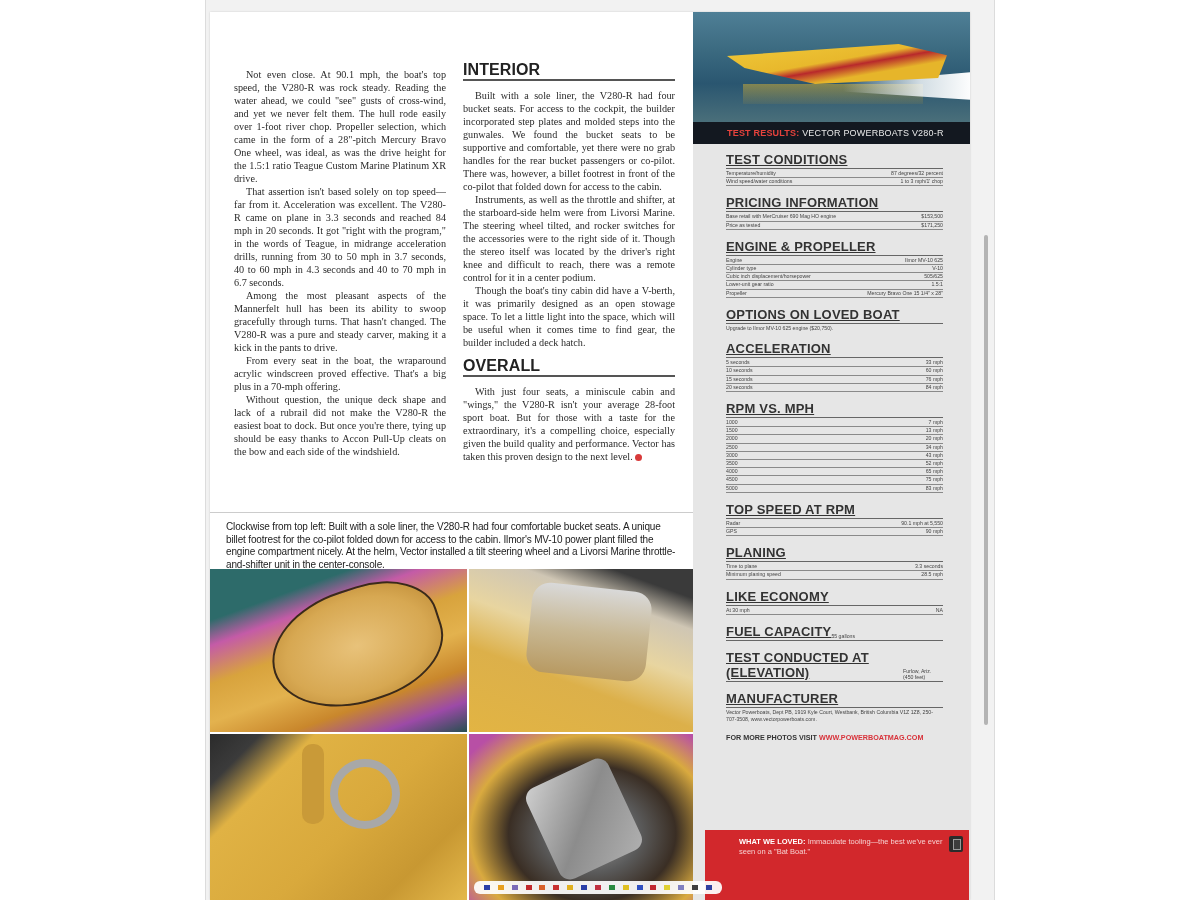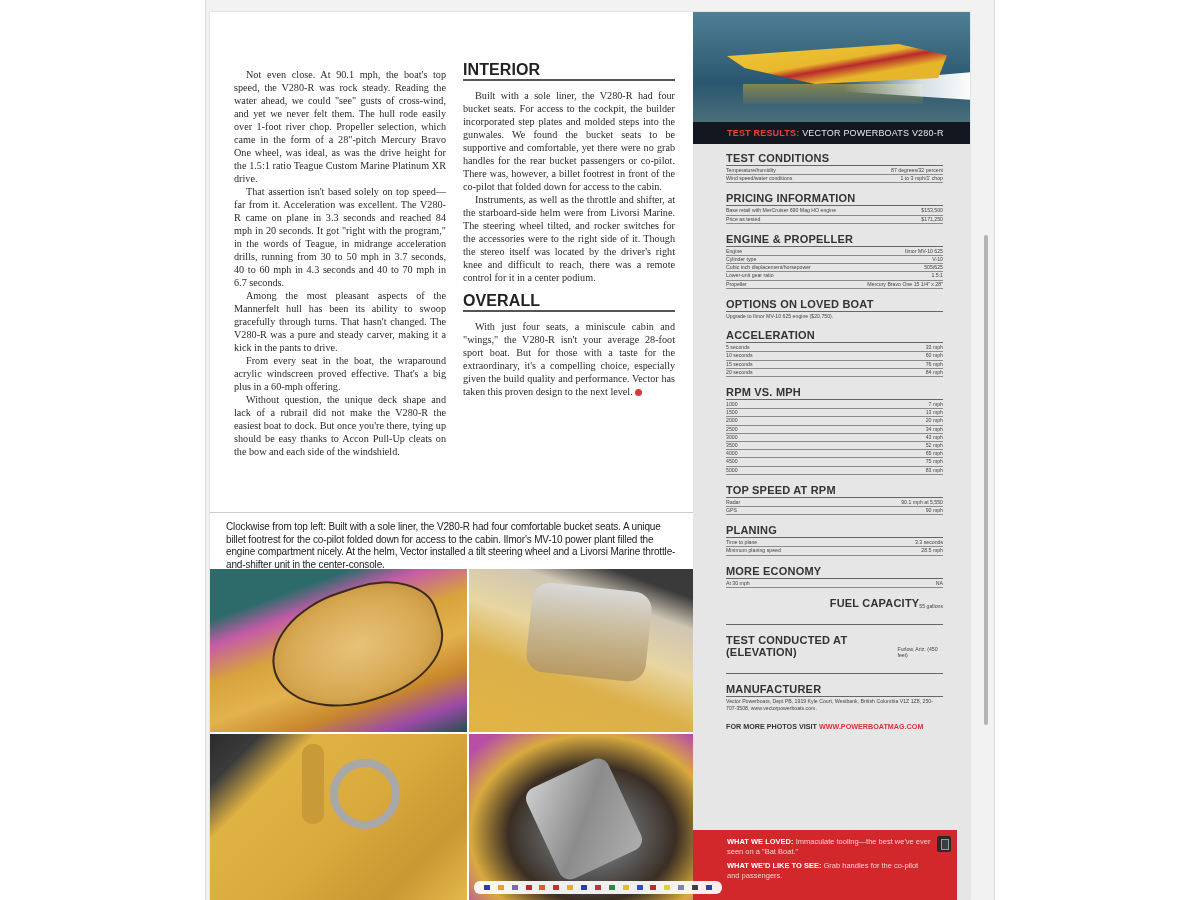--- a/index.html
+++ b/index.html
@@ -64,31 +64,31 @@
     clip-path: polygon(0 40%, 100% 0, 100% 100%, 0 70%); }
   .hero .reflect { position: absolute; left: 50px; top: 72px; width: 180px; height: 20px;
     background: linear-gradient(180deg, rgba(220,180,50,0.5), rgba(200,150,40,0.1)); }
   .hero-bar { position: absolute; left: 0; top: 110px; width: 277px; height: 22px; background: #131820;
     font-family: "Liberation Sans", "DejaVu Sans", sans-serif; font-size: 9px; line-height: 22px; padding-left: 34px; box-sizing: border-box; color: #e8e8e8; letter-spacing: 0.2px; }
   .hero-bar .lbl { color: #e5423c; font-weight: bold; }
 
   .specs { position: absolute; left: 33px; top: 140px; width: 217px;
     font-family: "Liberation Sans", "DejaVu Sans", sans-serif; color: #333; }
   .spec-sec { margin-bottom: 9px; }
-  .spec-h { font-size: 11px; font-weight: bold; color: #333; letter-spacing: 0.2px; border-bottom: 1.5px solid #666; padding-bottom: 1px; margin-bottom: 1px; }
+  .spec-h { font-size: 13px; font-weight: bold; color: #333; letter-spacing: 0.2px; border-bottom: 1.5px solid #666; padding-bottom: 1px; margin-bottom: 1px; text-decoration: underline; }
   .spec-row { display: flex; justify-content: space-between; font-size: 5.2px; line-height: 7.2px; color: #444; border-bottom: 1px solid #8a8a8a; }
   .spec-row .v { text-align: right; white-space: nowrap; }
-  .spec-inline { display: flex; justify-content: flex-end; align-items: flex-end; border-bottom: 1.5px solid #666; padding-bottom: 15px; }
+  .spec-inline { display: flex; justify-content: flex-start; align-items: flex-end; border-bottom: 1.5px solid #666; padding-bottom: 1px; }
   .spec-inline .spec-h { border: none; padding: 0; margin: 0; }
   .spec-inline .v { font-size: 5.2px; color: #444; }
   .spec-text { font-size: 5.2px; line-height: 7.4px; color: #444; }
   .more-photos { font-size: 7.2px; font-weight: bold; color: #333; margin-top: 4px; }
   .more-photos .url { color: #d8323a; }
 
-  .loved { position: absolute; left: 0; top: 818px; width: 264px; height: 70px; background: #d2282c;
+  .loved { position: absolute; left: 12px; top: 818px; width: 264px; height: 70px; background: #d2282c;
     font-family: "Liberation Sans", "DejaVu Sans", sans-serif; font-size: 7.5px; line-height: 10px; color: #f6cfcf; box-sizing: border-box; padding: 7px 26px 0 34px; }
   .loved p { margin: 0 0 4px 0; }
   .loved b { color: #ffffff; }
   .doc-icon { position: absolute; right: 6px; top: 6px; width: 14px; height: 16px; background: #2b2b2b; border-radius: 2px; }
   .doc-icon::after { content: ""; position: absolute; left: 4px; top: 3px; width: 6px; height: 9px; border: 1px solid #9a9a9a; background: #3c3c3c; }
 
   
   .scroll-track { position: absolute; left: 980px; top: 10px; width: 8px; height: 880px; background: transparent; }
   .scroll-thumb { position: absolute; left: 984px; top: 235px; width: 4px; height: 490px; background: #b4b4b4; border-radius: 2px; }
 
@@ -102,27 +102,28 @@
 
 <div class="viewer"></div>
 
 <div class="page">
 
   <div class="article">
     <div class="col col1">
       <p>Not even close. At 90.1 mph, the boat's top speed, the V280-R was rock steady. Reading the water ahead, we could "see" gusts of cross-wind, and yet we never felt them. The hull rode easily over 1-foot river chop. Propeller selection, which came in the form of a 28"-pitch Mercury Bravo One wheel, was ideal, as was the drive height for the 1.5:1 ratio Teague Custom Marine Platinum XR drive.</p>
       <p>That assertion isn't based solely on top speed—far from it. Acceleration was excellent. The V280-R came on plane in 3.3 seconds and reached 84 mph in 20 seconds. It got "right with the program," in the words of Teague, in midrange acceleration drills, running from 30 to 50 mph in 3.7 seconds, 40 to 60 mph in 4.3 seconds and 40 to 70 mph in 6.7 seconds.</p>
       <p>Among the most pleasant aspects of the Mannerfelt hull has been its ability to swoop gracefully through turns. That hasn't changed. The V280-R was a pure and steady carver, making it a kick in the pants to drive.</p>
-      <p>From every seat in the boat, the wraparound acrylic windscreen proved effective. That's a big plus in a 60-mph offering.</p>
+      <p>From every seat in the boat, the wraparound acrylic windscreen proved effective. That's a big plus in a 70-mph offering.</p>
       <p>Without question, the unique deck shape and lack of a rubrail did not make the V280-R the easiest boat to dock. But once you're there, tying up should be easy thanks to Accon Pull-Up cleats on the bow and each side of the windshield.</p>
     </div>
     <div class="col col2">
       <div class="section-head first">INTERIOR</div>
       <p>Built with a sole liner, the V280-R had four bucket seats. For access to the cockpit, the builder incorporated step plates and molded steps into the gunwales. We found the bucket seats to be supportive and comfortable, yet there were no grab handles for the rear bucket passengers or co-pilot. There was, however, a billet footrest in front of the co-pilot that folded down for access to the cabin.</p>
       <p>Instruments, as well as the throttle and shifter, at the starboard-side helm were from Livorsi Marine. The steering wheel tilted, and rocker switches for the accessories were to the right side of it. Though the stereo itself was located by the driver's right knee and difficult to reach, there was a remote control for it in a center podium.</p>
+      <p>Though the boat's tiny cabin did have a V-berth, it was primarily designed as an open stowage space. To let a little light into the space, which will be useful when it comes time to find gear, the builder included a deck hatch.</p>
       <div class="section-head second">OVERALL</div>
       <p><span>With just four seats, a miniscule cabin and "wings," the V280-R isn't your average 28-foot sport boat. But for those with a taste for the extraordinary, it's a compelling choice, especially given the build quality and performance. Vector has taken this proven design to the next level.</span><span class="end-mark"></span></p>
     </div>
   </div>
 
   <div class="caption">
     <span>Clockwise from top left: Built with a sole liner, the V280-R had four comfortable bucket seats. A unique billet footrest for the co-pilot folded down for access to the cabin. Ilmor's MV-10 power plant filled the engine compartment nicely. At the helm, Vector installed a tilt steering wheel and a Livorsi Marine throttle-and-shifter unit in the center-console.</span>
   </div>
 
   <div class="photos">
@@ -276,21 +277,21 @@
           <div class="spec-row">
             <span class="l">Time to plane</span>
             <span class="v">3.3 seconds</span>
           </div>
           <div class="spec-row">
             <span class="l">Minimum planing speed</span>
             <span class="v">28.5 mph</span>
           </div>
         </div>
         <div class="spec-sec">
-          <div class="spec-h">MORE ECONOMY</div>
+          <div class="spec-h">LIKE ECONOMY</div>
           <div class="spec-row">
             <span class="l">At 30 mph</span>
             <span class="v">NA</span>
           </div>
         </div>
         <div class="spec-sec">
           <div class="spec-inline">
             <div class="spec-h">FUEL CAPACITY</div>
             <span class="v">55 gallons</span>
           </div>
@@ -303,21 +304,20 @@
         </div>
         <div class="spec-sec">
           <div class="spec-h">MANUFACTURER</div>
           <div class="spec-text">Vector Powerboats, Dept PB, 1919 Kyle Court, Westbank, British Columbia V1Z 1Z8, 250-707-3508, www.vectorpowerboats.com.</div>
         </div>
         <div class="more-photos"><span>FOR MORE PHOTOS VISIT</span> <span class="url">WWW.POWERBOATMAG.COM</span></div>
       </div>
 
     <div class="loved">
       <p><b>WHAT WE LOVED:</b> <span>Immaculate tooling—the best we've ever seen on a "Bat Boat."</span></p>
-      <p><b>WHAT WE'D LIKE TO SEE:</b> <span>Grab handles for the co-pilot and passengers.</span></p>
       <div class="doc-icon"></div>
     </div>
   </div>
 </div>
 
 <div class="scroll-track"></div>
 <div class="scroll-thumb"></div>
 
 <div class="flagbar" id="flagbar">
     <span class="flag" style="background: rgb(42, 63, 168);"></span>

